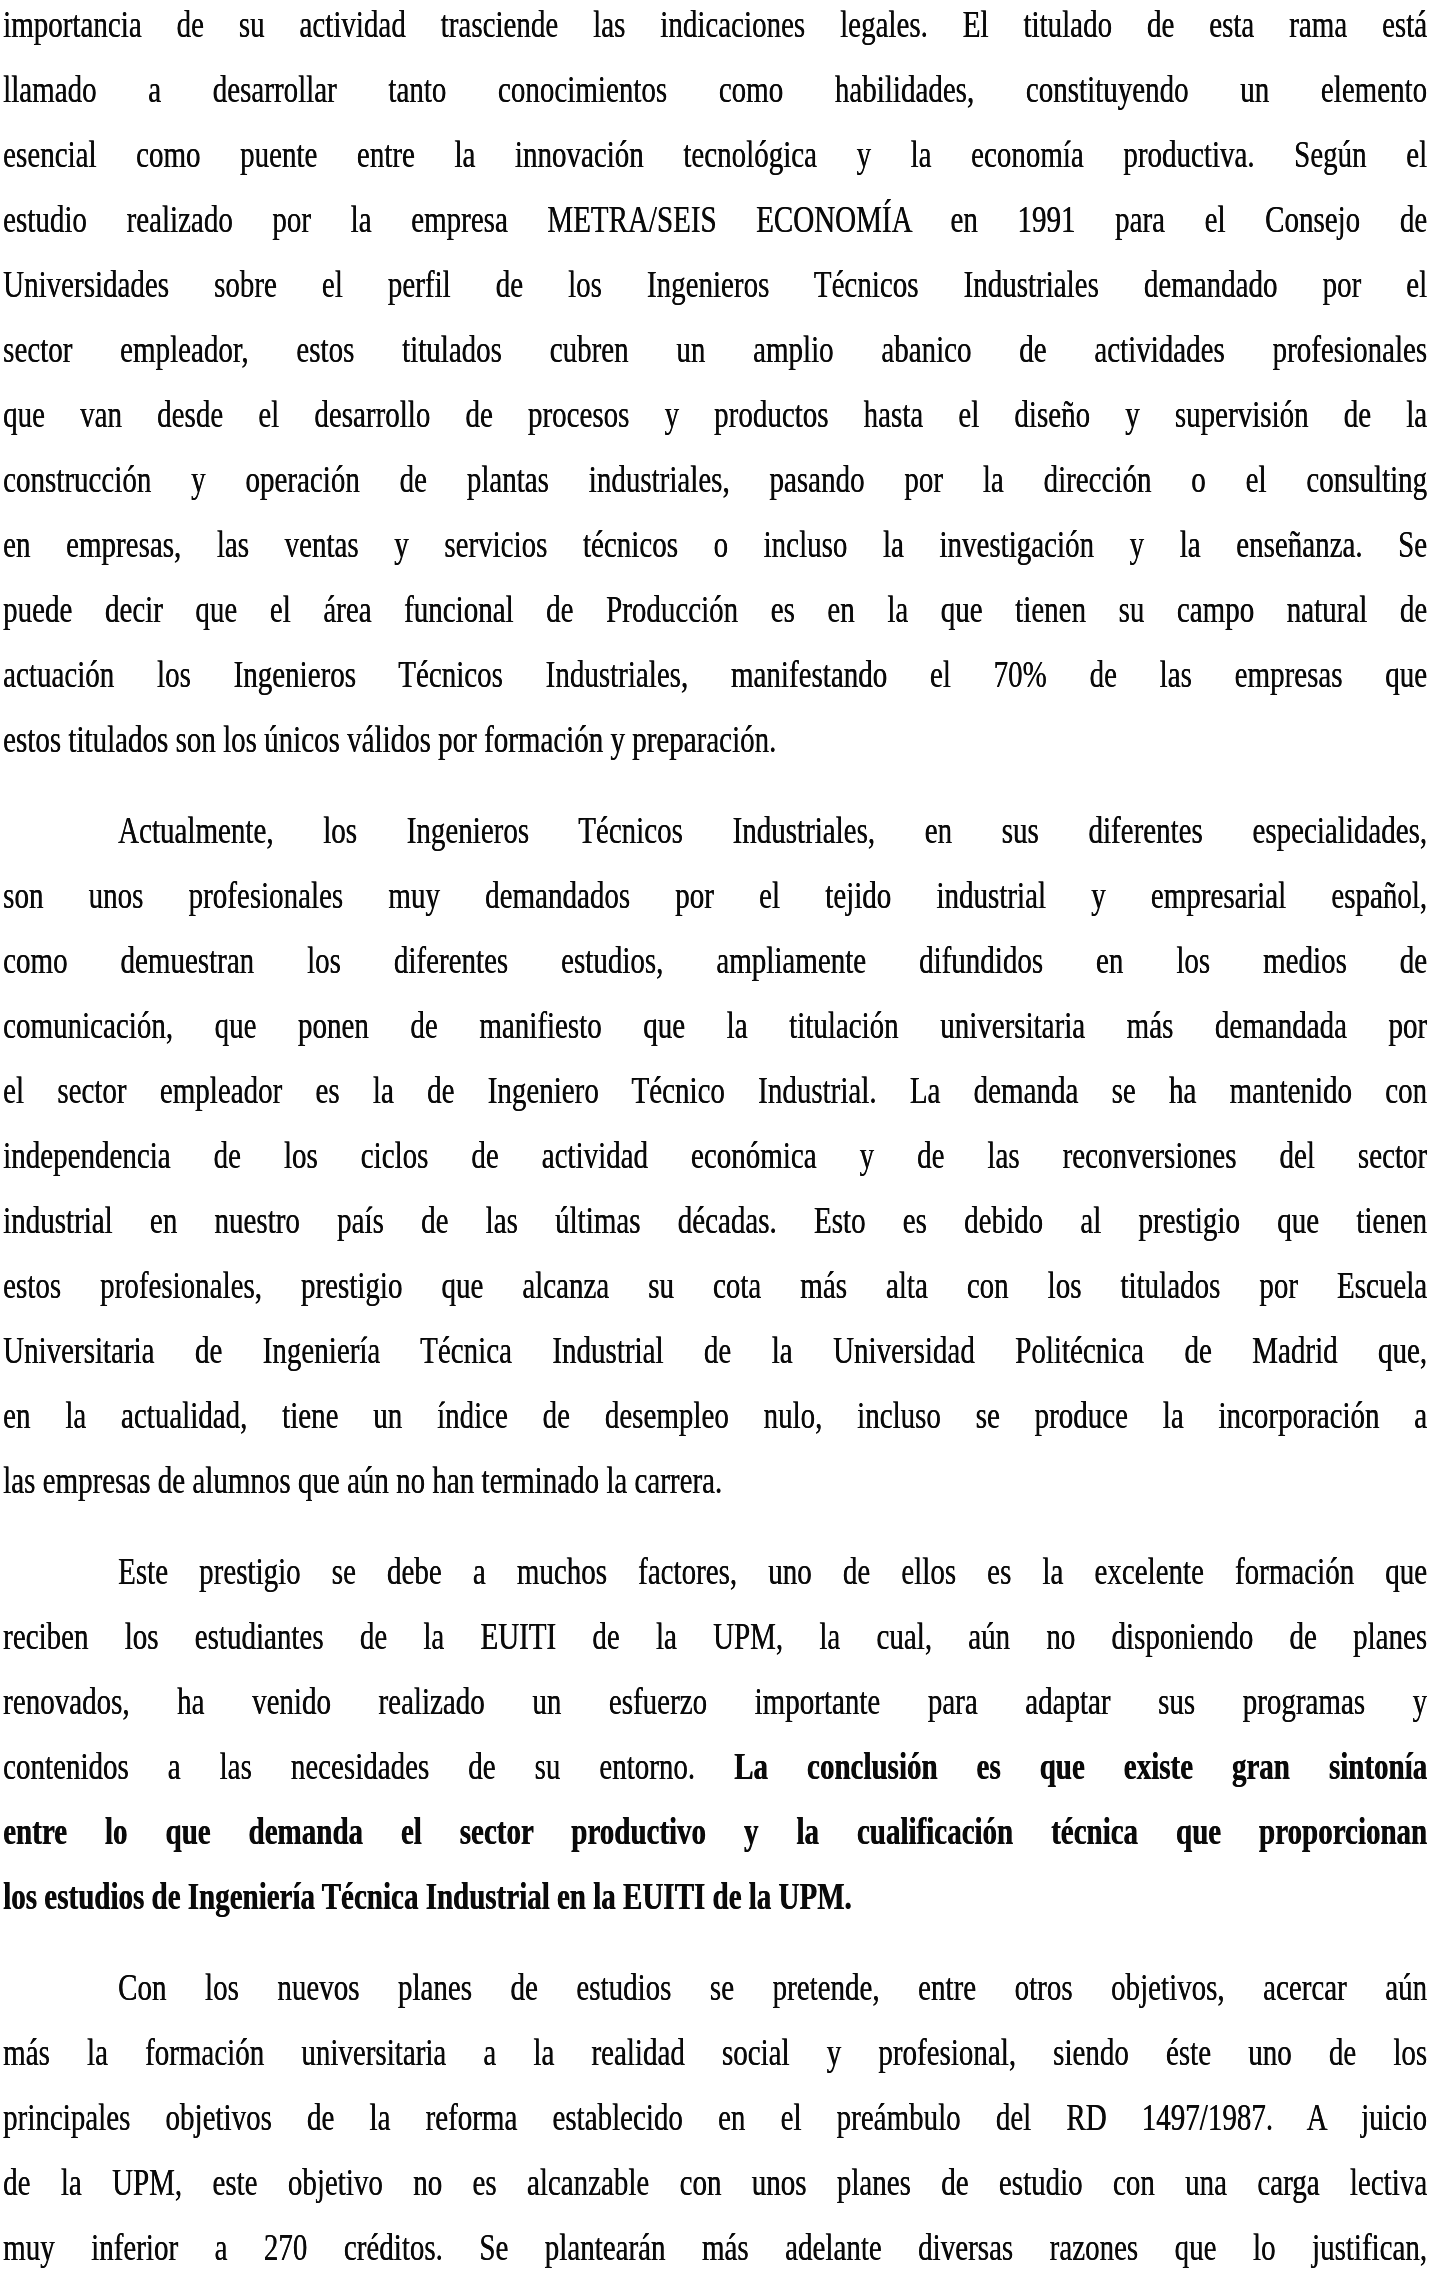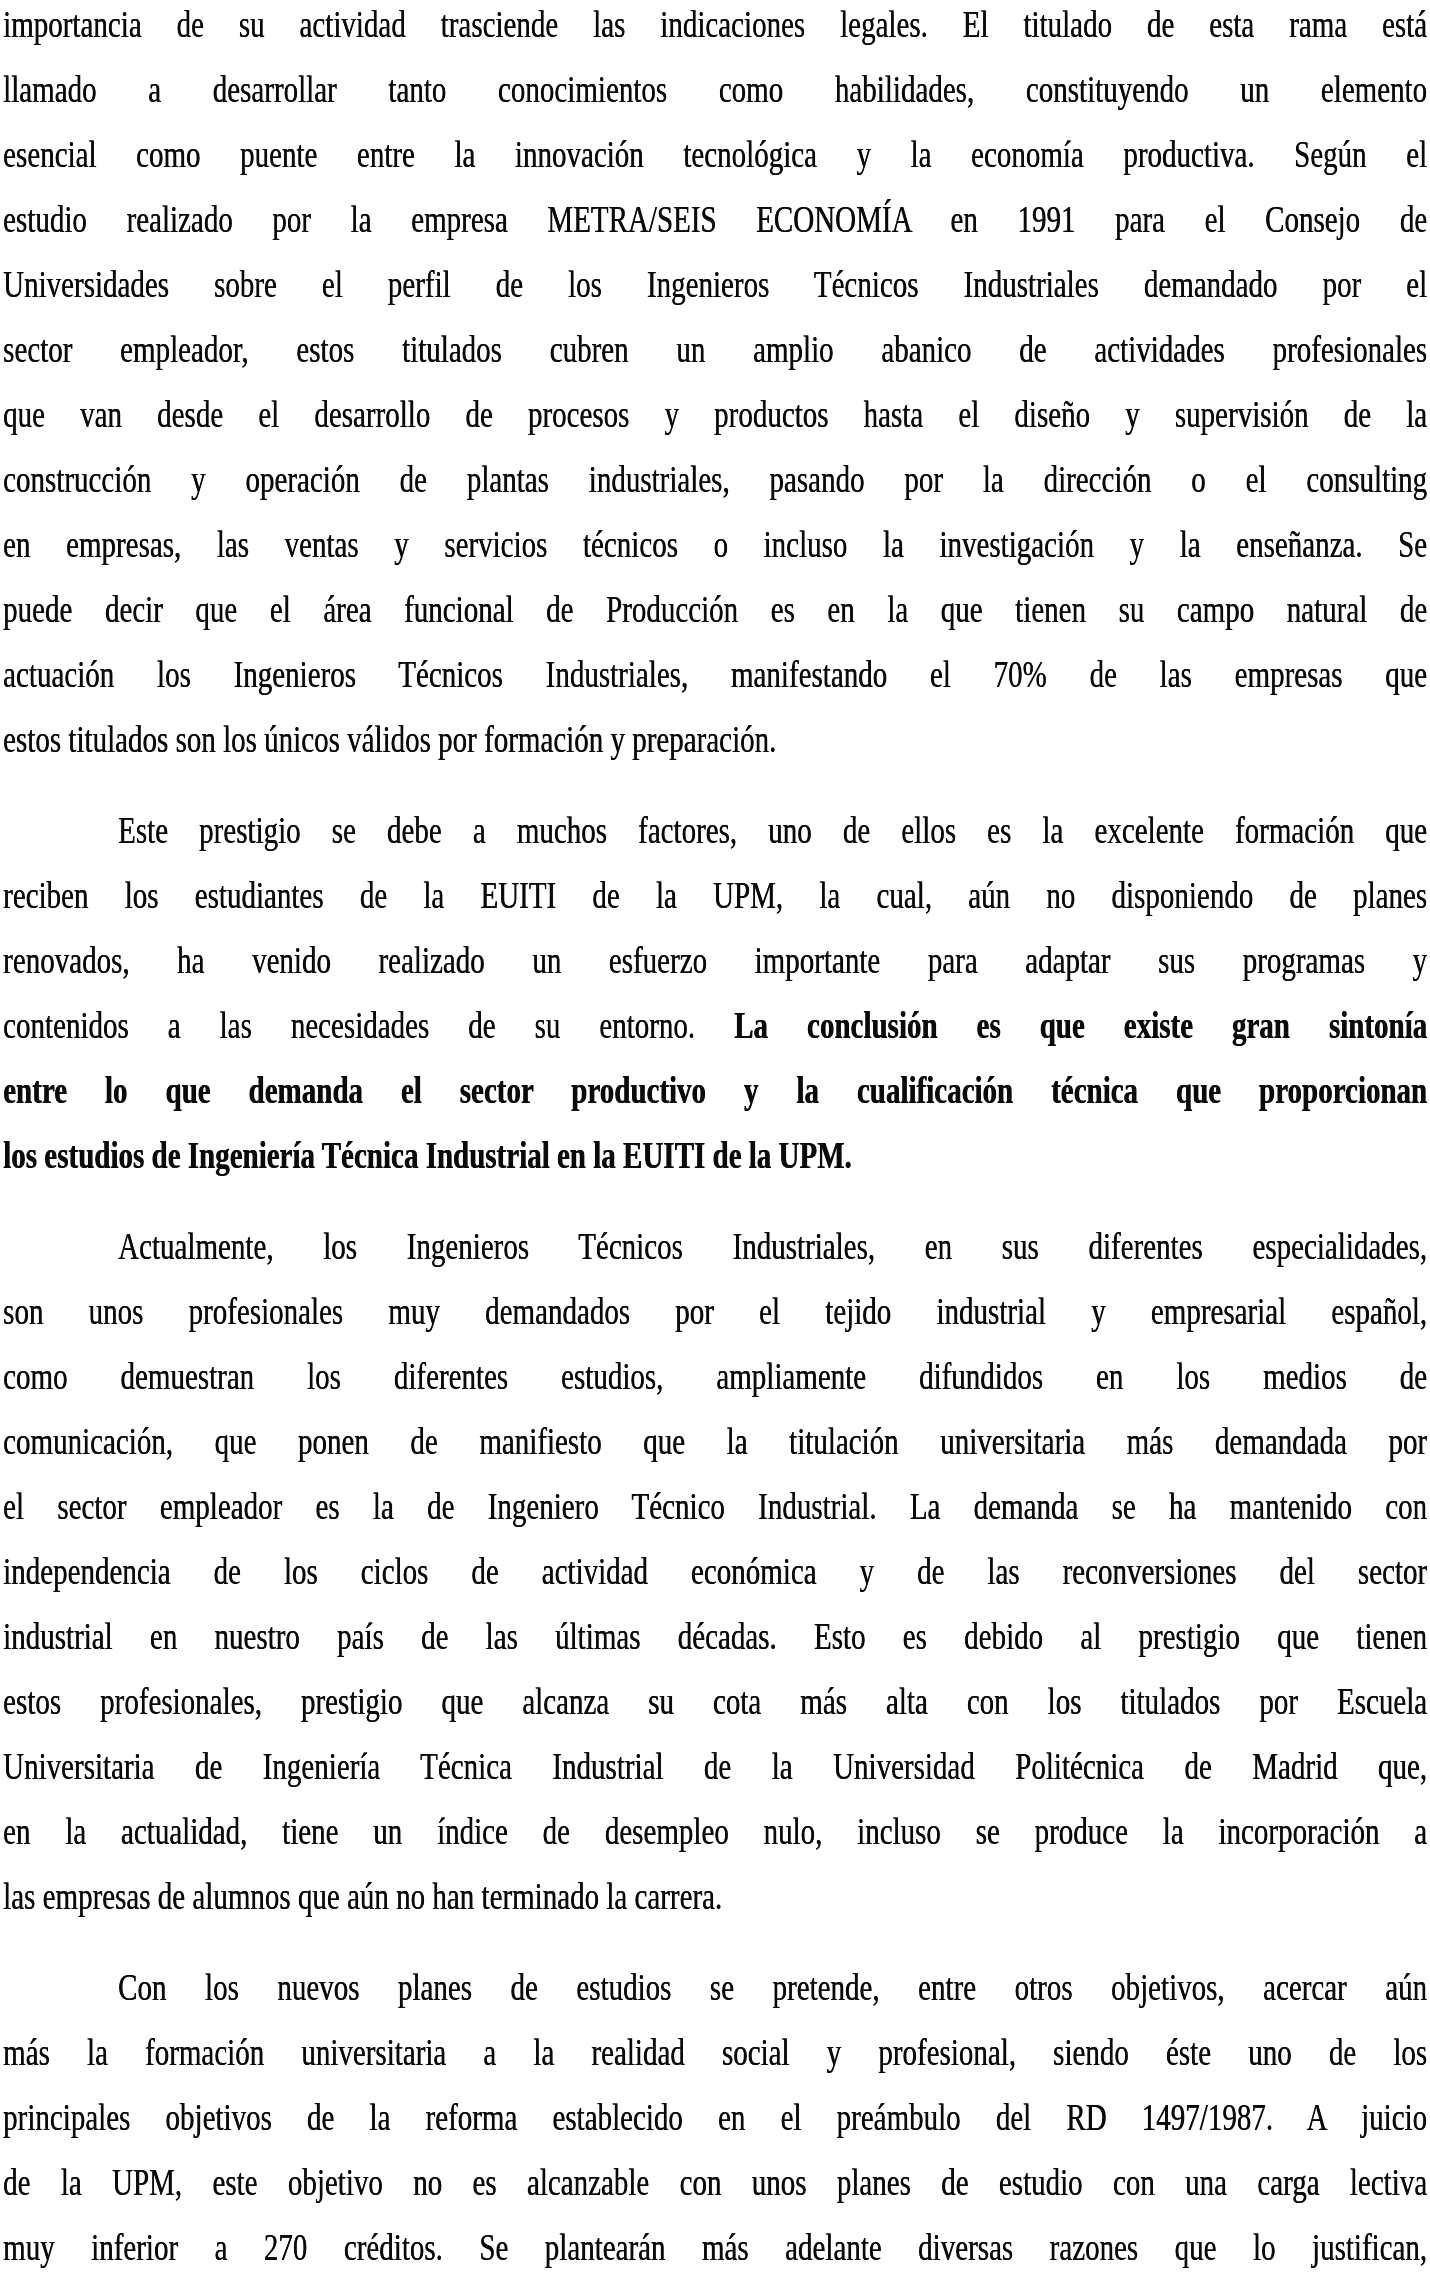--- a/index.html
+++ b/index.html
@@ -57,40 +57,40 @@
       <div class="line"><span class="seg">Universidades sobre el perfil de los Ingenieros Técnicos Industriales demandado por el</span></div>
       <div class="line"><span class="seg">sector empleador, estos titulados cubren un amplio abanico de actividades profesionales</span></div>
       <div class="line"><span class="seg">que van desde el desarrollo de procesos y productos hasta el diseño y supervisión de la</span></div>
       <div class="line"><span class="seg">construcción y operación de plantas industriales, pasando por la dirección o el consulting</span></div>
       <div class="line"><span class="seg">en empresas, las ventas y servicios técnicos o incluso la investigación y la enseñanza. Se</span></div>
       <div class="line"><span class="seg">puede decir que el área funcional de Producción es en la que tienen su campo natural de</span></div>
       <div class="line"><span class="seg">actuación los Ingenieros Técnicos Industriales, manifestando el 70% de las empresas que</span></div>
       <div class="line no-justify"><span class="seg">estos titulados son los únicos válidos por formación y preparación.</span></div>
     </div>
     <div class="paragraph indent">
-      <div class="line"><span class="seg">Este prestigio se debe a muchos factores, uno de ellos es la excelente formación que</span></div>
-      <div class="line"><span class="seg">reciben los estudiantes de la EUITI de la UPM, la cual, aún no disponiendo de planes</span></div>
-      <div class="line"><span class="seg">renovados, ha venido realizado un esfuerzo importante para adaptar sus programas y</span></div>
-      <div class="line"><span class="seg">contenidos a las necesidades de su entorno. </span><span class="seg bold">La conclusión es que existe gran sintonía</span></div>
-      <div class="line"><span class="seg bold">entre lo que demanda el sector productivo y la cualificación técnica que proporcionan</span></div>
-      <div class="line no-justify"><span class="seg bold">los estudios de Ingeniería Técnica Industrial en la EUITI de la UPM.</span></div>
-    </div>
-    <div class="paragraph indent">
       <div class="line"><span class="seg">Actualmente, los Ingenieros Técnicos Industriales, en sus diferentes especialidades,</span></div>
       <div class="line"><span class="seg">son unos profesionales muy demandados por el tejido industrial y empresarial español,</span></div>
       <div class="line"><span class="seg">como demuestran los diferentes estudios, ampliamente difundidos en los medios de</span></div>
       <div class="line"><span class="seg">comunicación, que ponen de manifiesto que la titulación universitaria más demandada por</span></div>
       <div class="line"><span class="seg">el sector empleador es la de Ingeniero Técnico Industrial. La demanda se ha mantenido con</span></div>
       <div class="line"><span class="seg">independencia de los ciclos de actividad económica y de las reconversiones del sector</span></div>
       <div class="line"><span class="seg">industrial en nuestro país de las últimas décadas. Esto es debido al prestigio que tienen</span></div>
       <div class="line"><span class="seg">estos profesionales, prestigio que alcanza su cota más alta con los titulados por Escuela</span></div>
       <div class="line"><span class="seg">Universitaria de Ingeniería Técnica Industrial de la Universidad Politécnica de Madrid que,</span></div>
       <div class="line"><span class="seg">en la actualidad, tiene un índice de desempleo nulo, incluso se produce la incorporación a</span></div>
       <div class="line no-justify"><span class="seg">las empresas de alumnos que aún no han terminado la carrera.</span></div>
     </div>
     <div class="paragraph indent">
+      <div class="line"><span class="seg">Este prestigio se debe a muchos factores, uno de ellos es la excelente formación que</span></div>
+      <div class="line"><span class="seg">reciben los estudiantes de la EUITI de la UPM, la cual, aún no disponiendo de planes</span></div>
+      <div class="line"><span class="seg">renovados, ha venido realizado un esfuerzo importante para adaptar sus programas y</span></div>
+      <div class="line"><span class="seg">contenidos a las necesidades de su entorno. </span><span class="seg bold">La conclusión es que existe gran sintonía</span></div>
+      <div class="line"><span class="seg bold">entre lo que demanda el sector productivo y la cualificación técnica que proporcionan</span></div>
+      <div class="line no-justify"><span class="seg bold">los estudios de Ingeniería Técnica Industrial en la EUITI de la UPM.</span></div>
+    </div>
+    <div class="paragraph indent">
       <div class="line"><span class="seg">Con los nuevos planes de estudios se pretende, entre otros objetivos, acercar aún</span></div>
       <div class="line"><span class="seg">más la formación universitaria a la realidad social y profesional, siendo éste uno de los</span></div>
       <div class="line"><span class="seg">principales objetivos de la reforma establecido en el preámbulo del RD 1497/1987. A juicio</span></div>
       <div class="line"><span class="seg">de la UPM, este objetivo no es alcanzable con unos planes de estudio con una carga lectiva</span></div>
       <div class="line"><span class="seg">muy inferior a 270 créditos. Se plantearán más adelante diversas razones que lo justifican,</span></div>
     </div>
   </div>
 
 </body></html>

